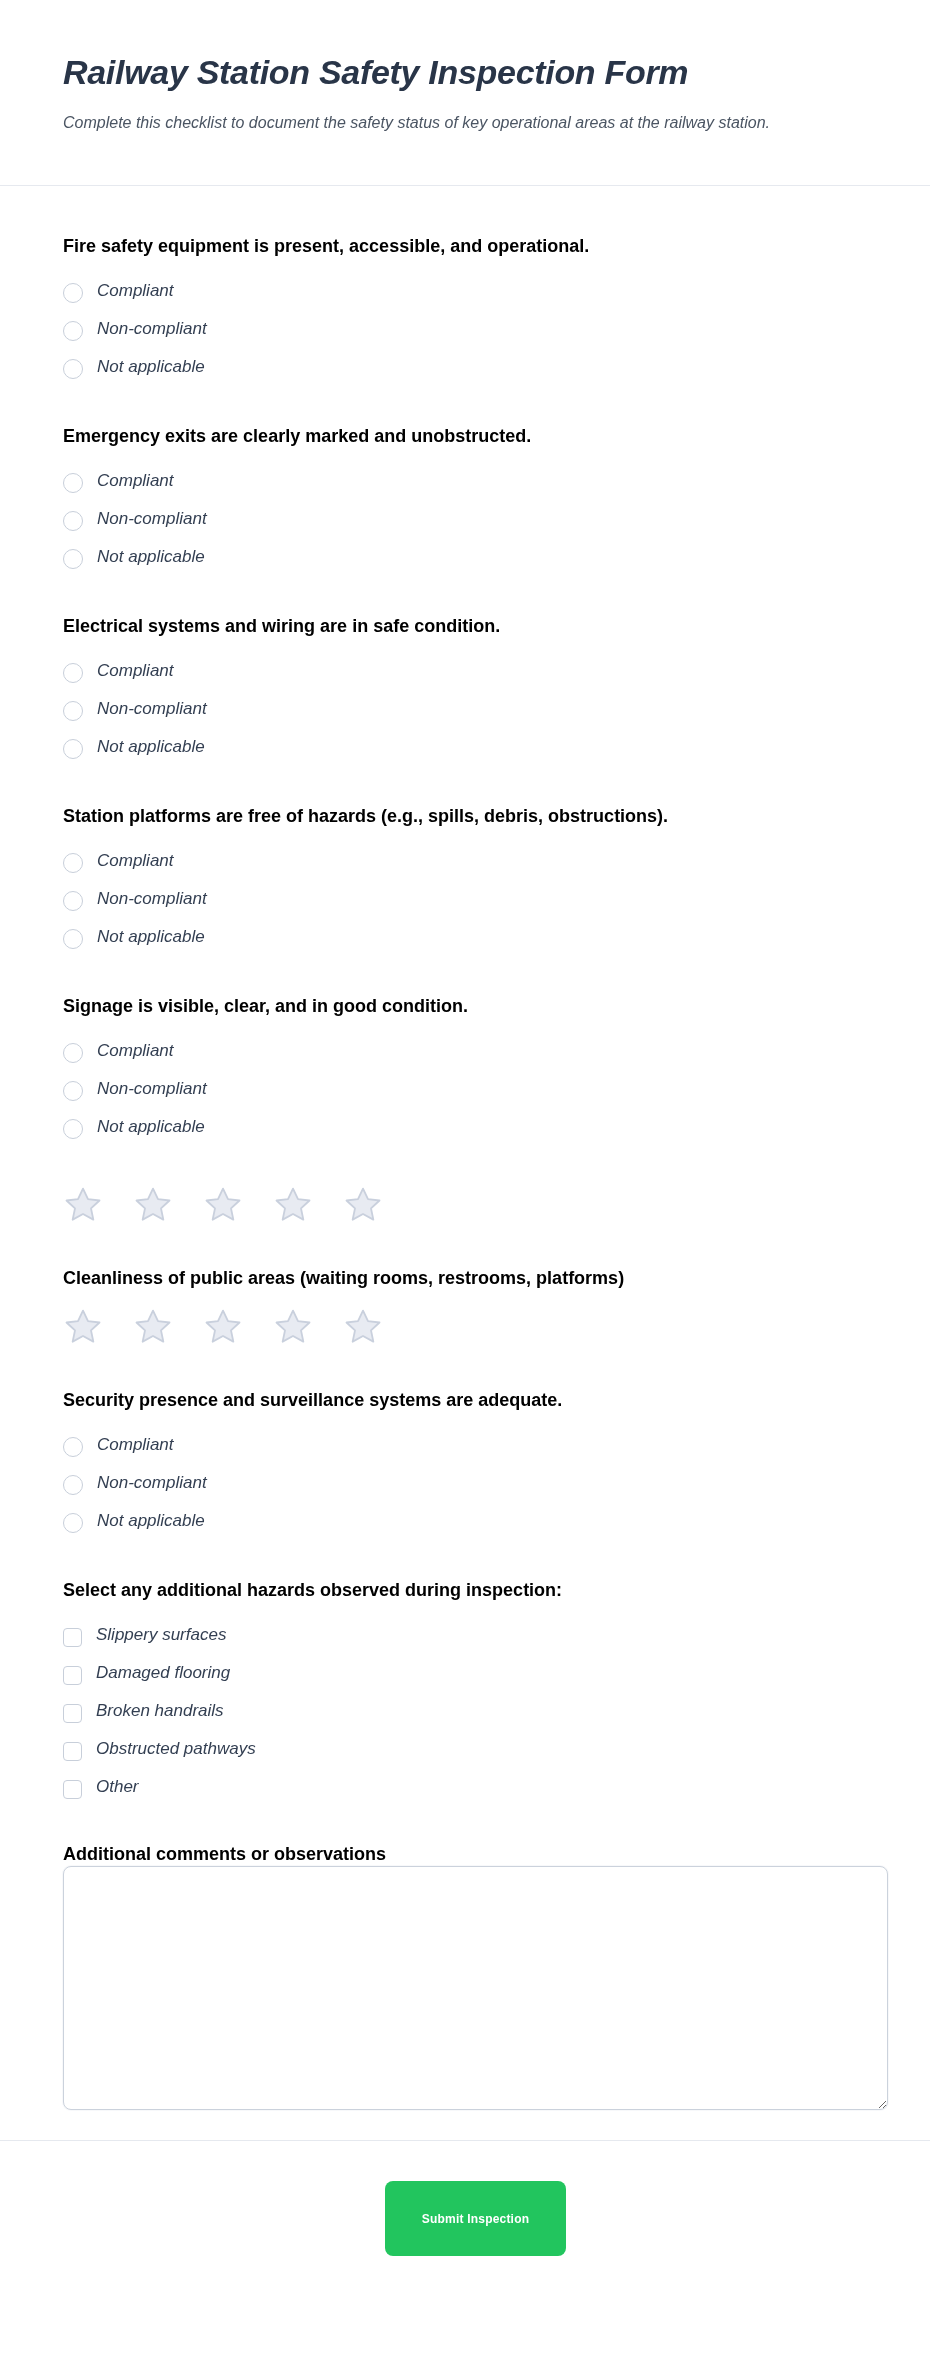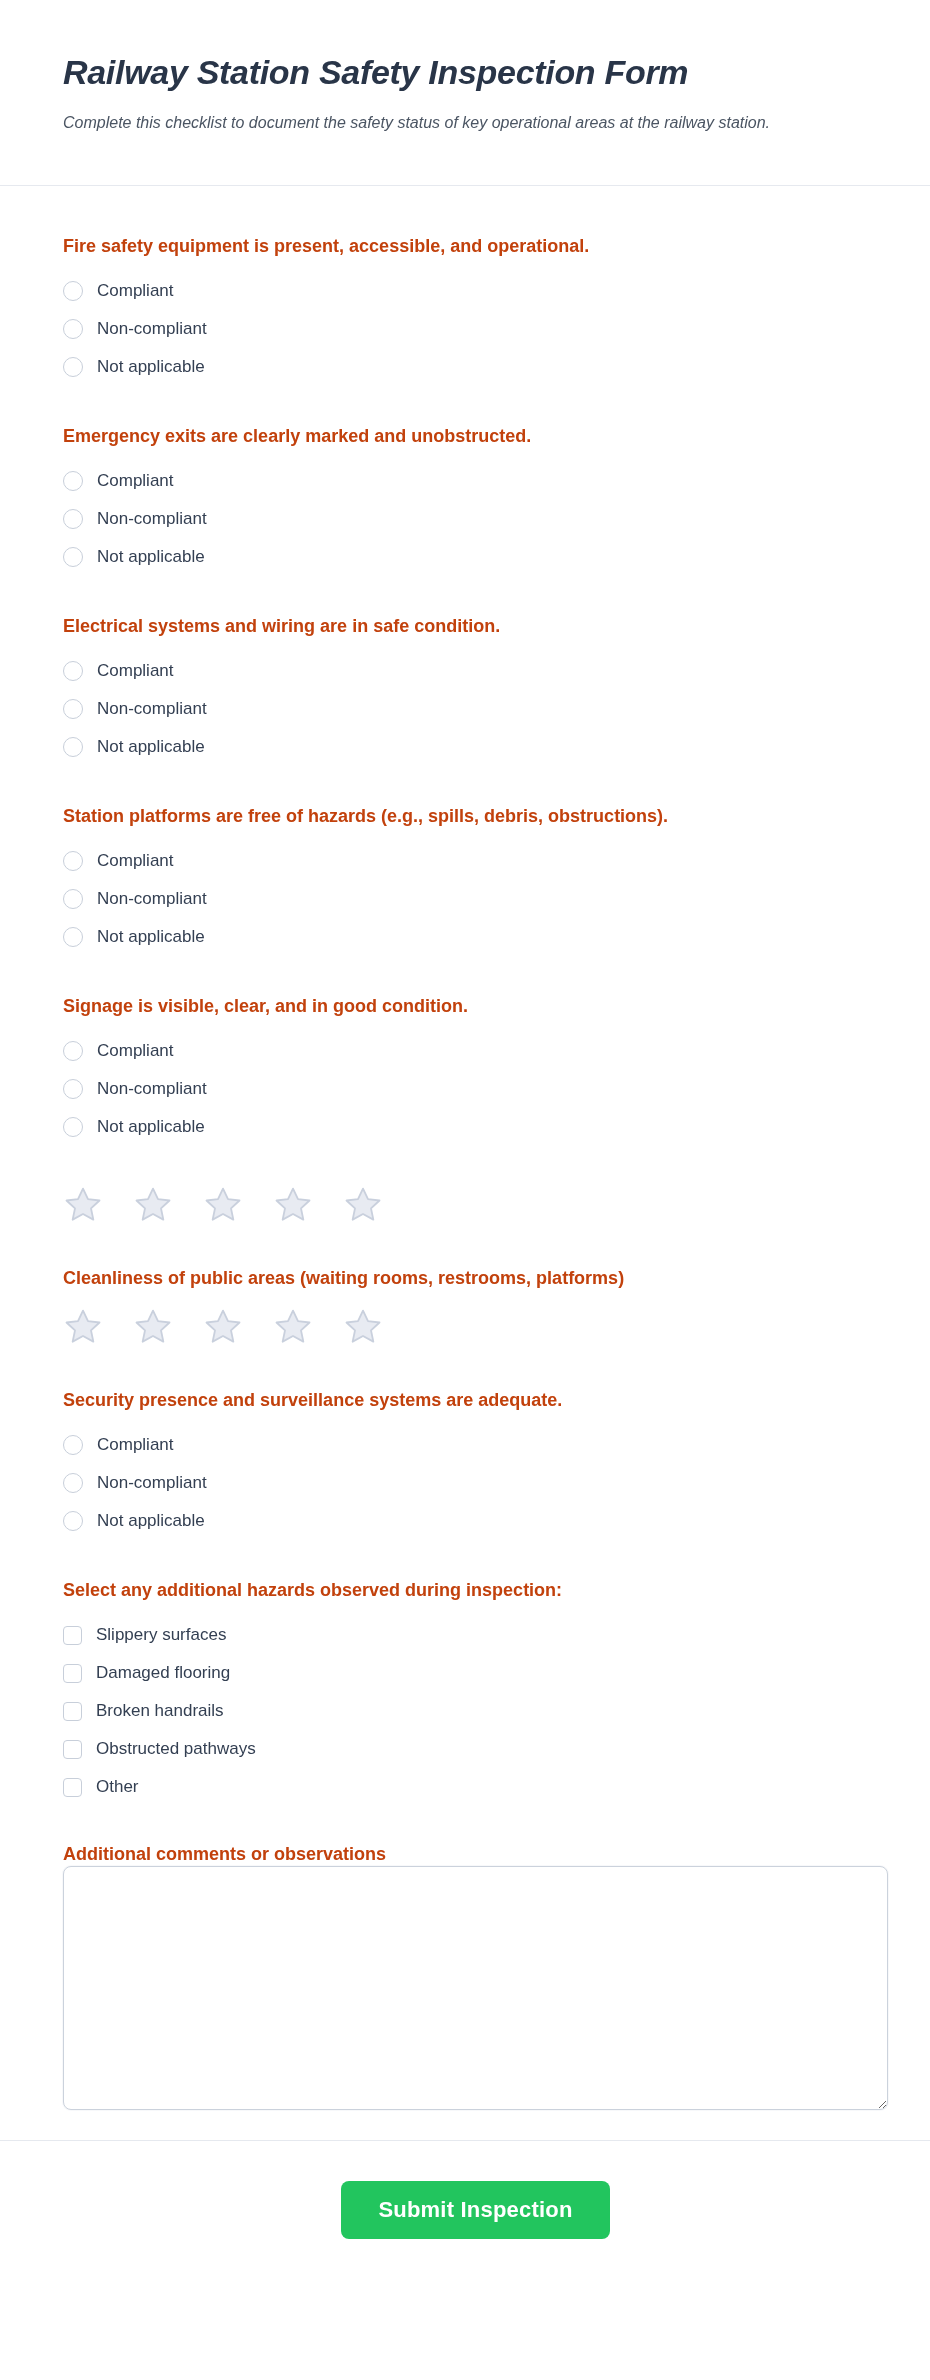--- a/index.html
+++ b/index.html
@@ -29,27 +29,27 @@
     margin:14px 0 0 0;font-size:16px;line-height:33px;color:var(--muted);
     max-width:800px;font-weight:400;
   }
 
   .form-items{padding:48px 42px 0 63px;}
   .section{margin-bottom:38px;}
   .section.rating{margin-bottom:42px;}
   .section.checkbox-group{margin-bottom:36px;}
   .section.comments{margin-bottom:30px;}
   .q-label{
-    font-size:18px;line-height:24px;font-weight:600;color:#c2410c;
+    font-size:18px;line-height:24px;font-weight:600;color:#000000;
     margin:0 0 14px 0;
   }
   .section.rating .q-label{margin-bottom:16px;}
   .section.comments .q-label{margin-bottom:0;}
 
-  .opt-row{display:flex;align-items:center;gap:14px;padding:7px 0;cursor:pointer;}
+  .opt-row{display:flex;align-items:flex-end;gap:14px;padding:7px 0;cursor:pointer;font-style:italic;}
   .radio-circle{
     width:20px;height:20px;border:1.5px solid var(--border);border-radius:50%;
     background:#fff;flex:0 0 auto;
   }
   .checkbox-square{
     width:19px;height:19px;border:1.5px solid var(--border);border-radius:4px;
     background:#fff;flex:0 0 auto;
   }
   .opt-text{font-size:17px;line-height:24px;color:var(--text);}
 
@@ -61,24 +61,24 @@
     border:1px solid #cbd2dc;border-radius:8px;background:#fff;
     font-family:"Liberation Sans","DejaVu Sans",sans-serif;font-size:16px;
     color:var(--text);padding:12px 14px;outline:none;
     box-shadow:0 0 0 1px rgba(203,210,220,0.15);
   }
 
   .divider{height:1px;background:var(--divider);width:100%;}
 
   .page-footer{padding:40px 42px 54px 63px;}
   .submit-button{
-    display:block;margin:0 auto;height:58px;padding:0 37px;
+    display:block;margin:0 auto;height:75px;padding:0 37px;
     background:var(--accent);color:#ffffff;border:none;border-radius:8px;
     font-family:"Liberation Sans","DejaVu Sans",sans-serif;
-    font-size:22px;font-weight:600;cursor:pointer;letter-spacing:0.2px;
+    font-size:12px;font-weight:600;cursor:pointer;letter-spacing:0.2px;
   }
 </style>
 </head>
 <body>
 
 <div class="page">
 
   <header class="page-header">
     <h1 class="page-title">Railway Station Safety Inspection Form</h1>
     <p class="page-subtitle">Complete this checklist to document the safety status of key operational areas at the railway station.</p>

